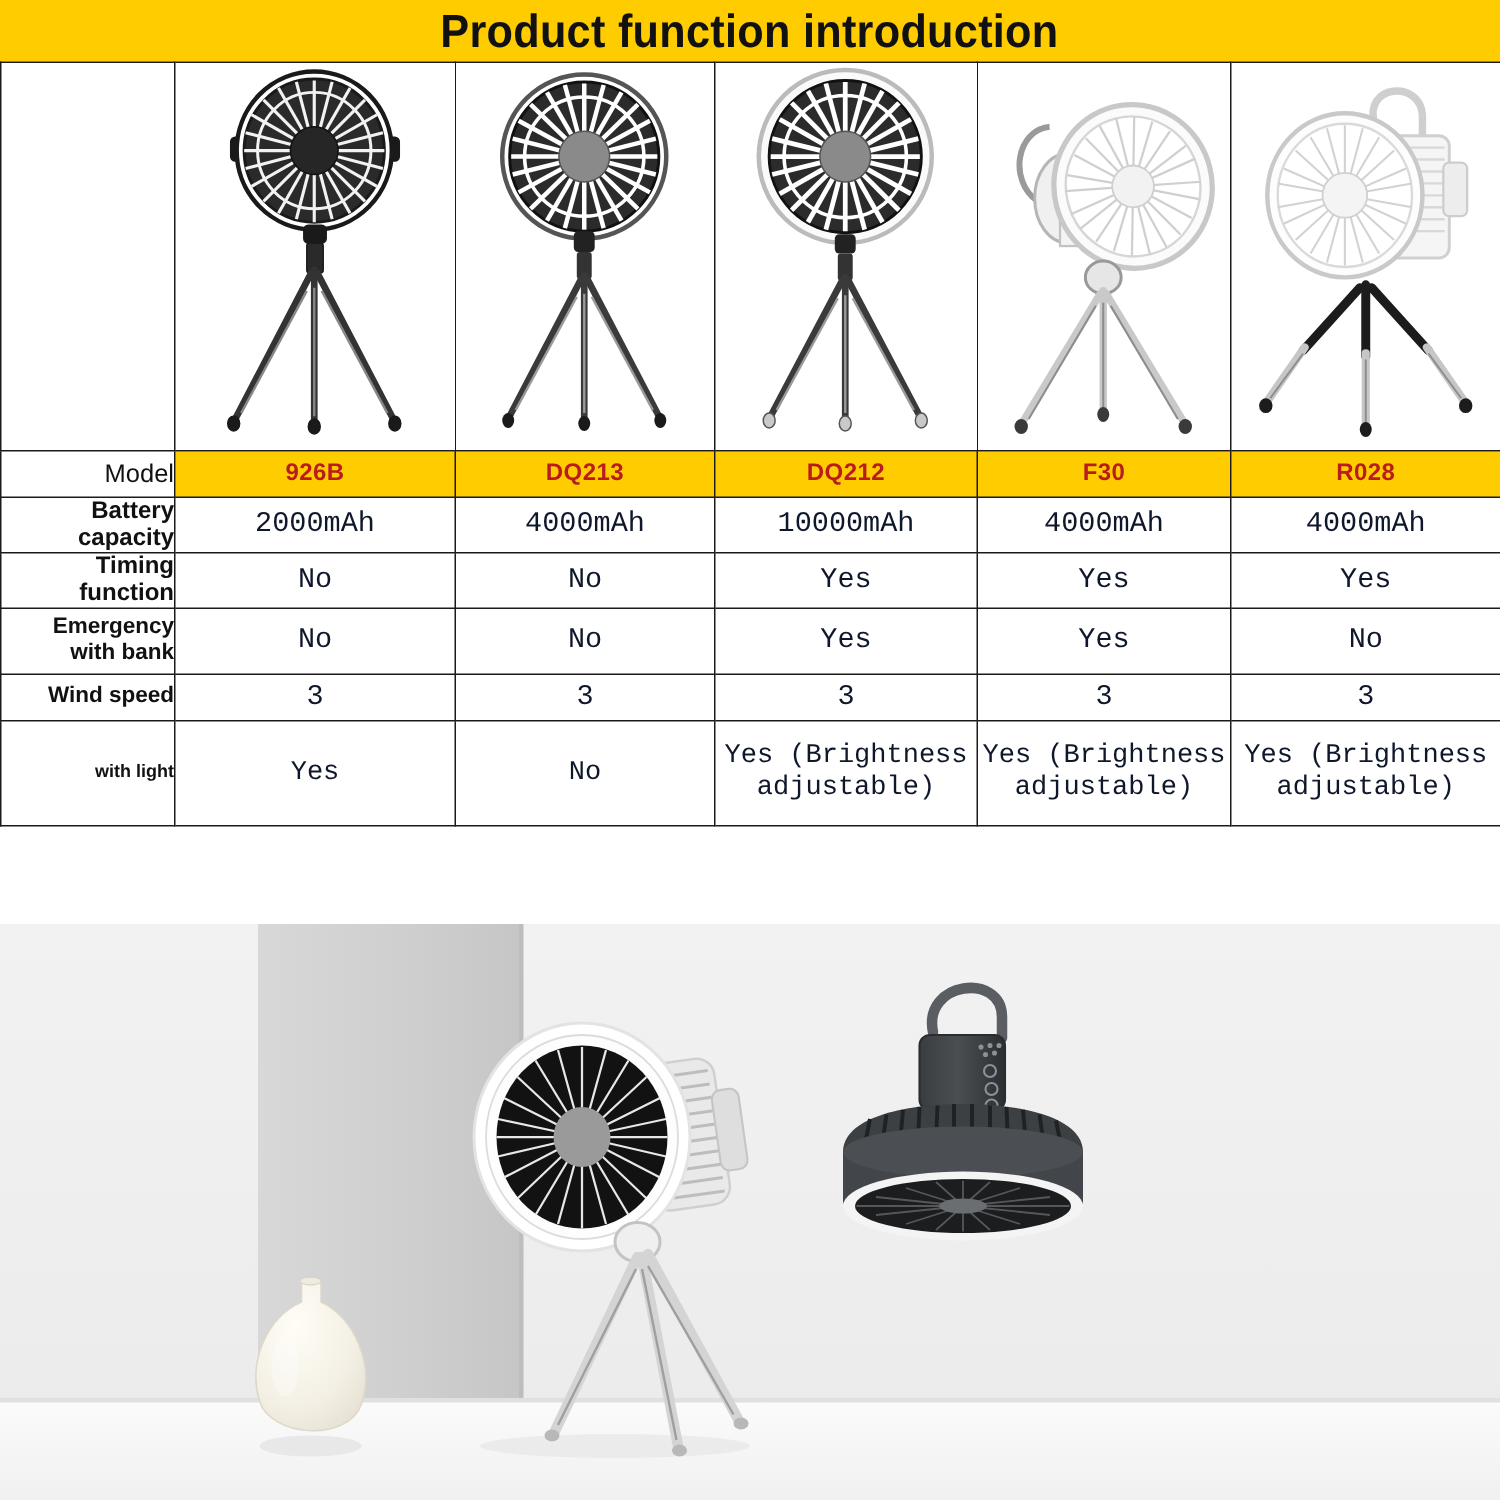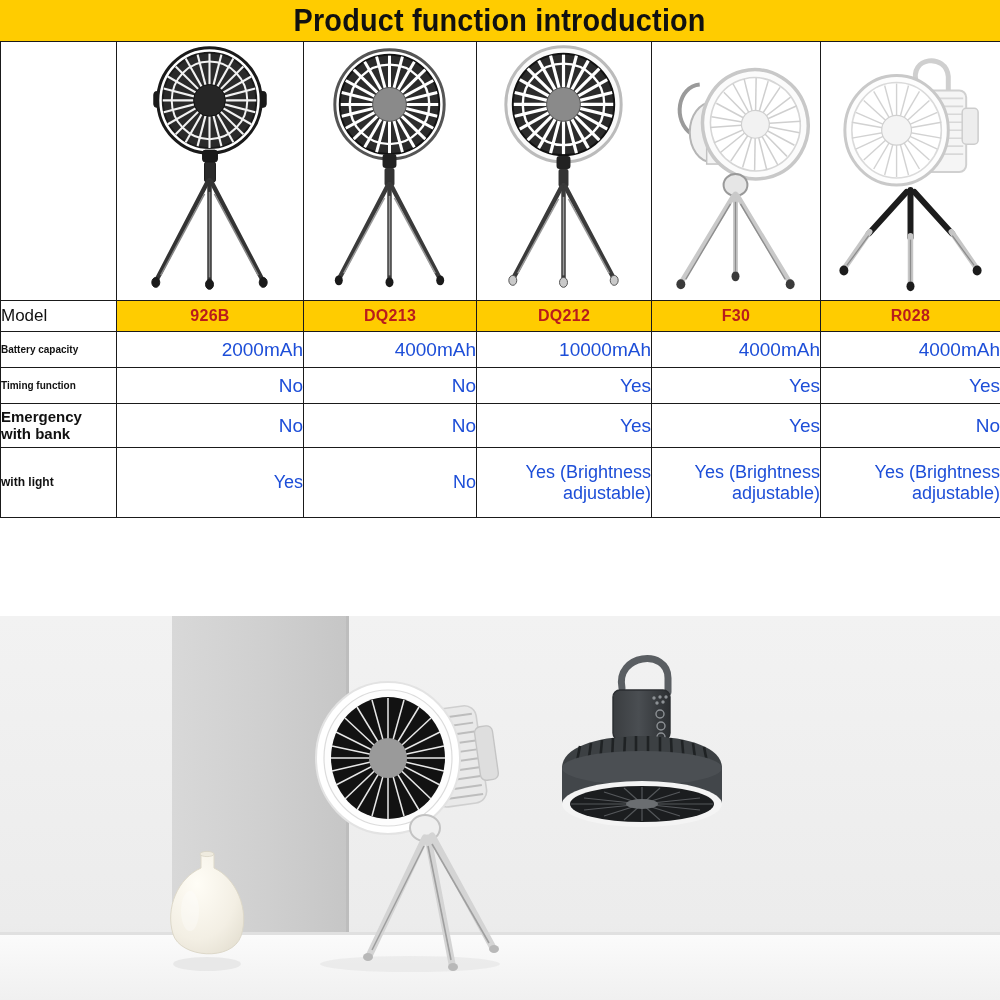--- a/index.html
+++ b/index.html
@@ -77,32 +77,33 @@
     font-weight: 700;
     color: #b91c1c;
     letter-spacing: 0.3px;
   }
   .row-label {
     font-size: 15px;
     font-weight: 700;
     color: #111111;
     padding-left: 4px;
     line-height: 1.12;
-    text-align: left;
+    text-align: right;
   }
   .row-label.plain { font-weight: 400; font-size: 17px; }
   .row-label.small { font-weight: 700; font-size: 12px; }
-  .row-label.tight { font-size: 10px; }
+  .row-label.tight { font-size: 16px; }
 
   .data-cell {
-    text-align: right;
+    text-align: center;
     font-size: 19px;
     font-weight: 400;
-    color: #1d4ed8;
+    color: #0f172a;
     line-height: 1.15;
+    font-family: Liberation Mono, monospace;
   }
   .r-battery td, .r-diameter td, .r-remote td, .r-timing td { height: 35px; }
   .r-power td { height: 43px; }
   .r-speed td { height: 30px; }
   .r-light td { height: 69px; }
   .r-light .data-cell { font-size: 18px; }
 
   
   .fan-svg { display: block; width: 100%; height: 100%; }
 
@@ -476,20 +477,28 @@
           <div>Emergency</div>
           <div>with bank</div>
         </td>
         <td class="data-cell">No</td>
         <td class="data-cell">No</td>
         <td class="data-cell">Yes</td>
         <td class="data-cell">Yes</td>
         <td class="data-cell">No</td>
       </tr>
 
+      <tr class="r-speed">
+        <td class="row-label">Wind speed</td>
+        <td class="data-cell">3</td>
+        <td class="data-cell">3</td>
+        <td class="data-cell">3</td>
+        <td class="data-cell">3</td>
+        <td class="data-cell">3</td>
+      </tr>
 
       <tr class="r-light">
         <td class="row-label small">with light</td>
         <td class="data-cell">
           <div>Yes</div>
           <div></div>
         </td>
         <td class="data-cell">
           <div>No</div>
           <div></div>

